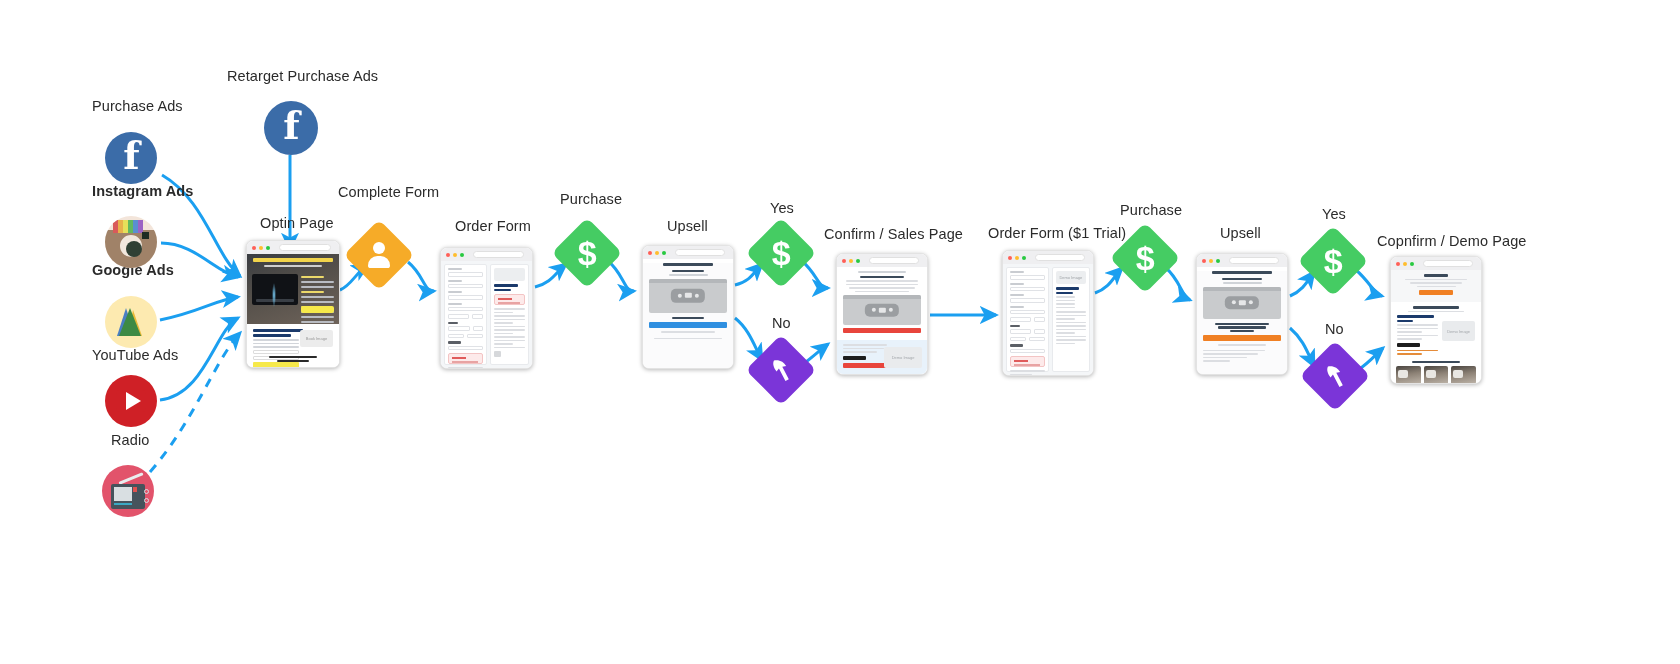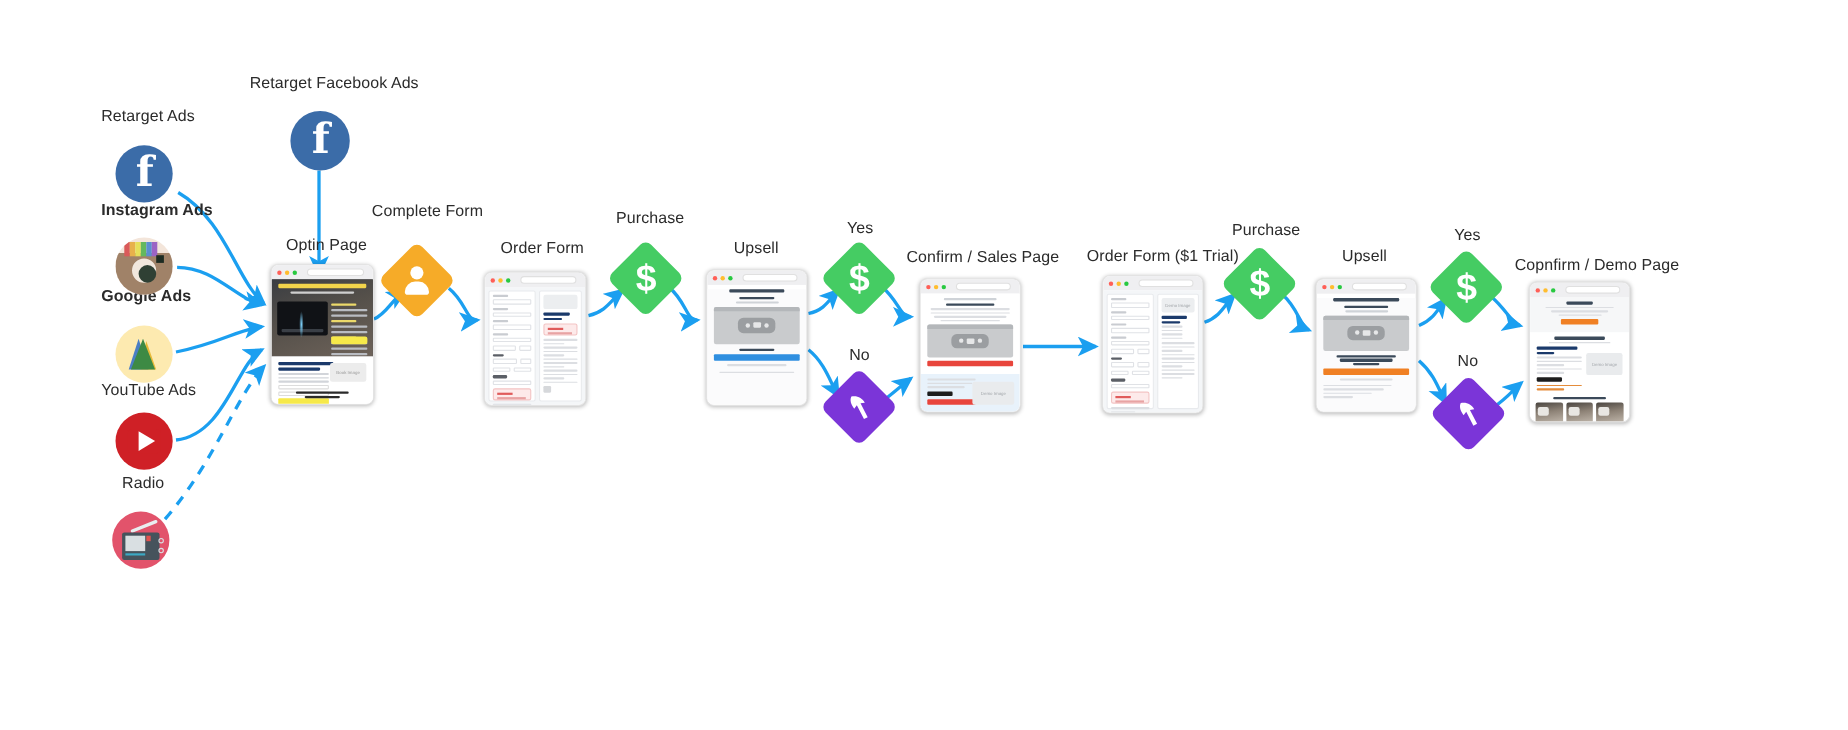--- a/index.html
+++ b/index.html
@@ -232,22 +232,22 @@
       <path d="M1290,328 C1304,340 1308,354 1314,366"></path>
 
       <path d="M1356,270 C1370,282 1374,294 1382,296"></path>
 
       <path d="M1358,370 C1370,362 1376,354 1383,348"></path>
     </g>
 
     <path d="M150,472 C195,420 215,360 240,333" fill="none" stroke="#1b9ff0" stroke-width="3" stroke-dasharray="9 8" marker-end="url(#ah)"></path>
   </svg>
 
-  <div class="label" style="left:227px; top:68px;">Retarget Facebook Ads</div>
-  <div class="label" style="left:92px; top:98px;">Retarget Ads</div>
+  <div class="label" style="left:227px; top:68px;">Retarget Purchase Ads</div>
+  <div class="label" style="left:92px; top:98px;">Purchase Ads</div>
   <div class="label" style="left:92px; top:183px;font-weight:bold;">Instagram Ads</div>
   <div class="label" style="left:92px; top:262px;font-weight:bold;">Google Ads</div>
   <div class="label" style="left:92px; top:347px;">YouTube Ads</div>
   <div class="label" style="left:111px; top:432px;text-align:center;">Radio</div>
 
   <div class="label" style="left:260px; top:215px;">Optin Page</div>
   <div class="label" style="left:338px; top:184px;">Complete Form</div>
   <div class="label" style="left:455px; top:218px;">Order Form</div>
   <div class="label" style="left:560px; top:191px;">Purchase</div>
   <div class="label" style="left:667px; top:218px;">Upsell</div>

